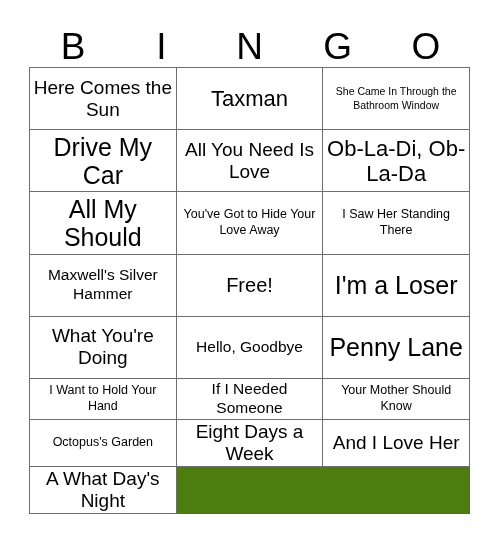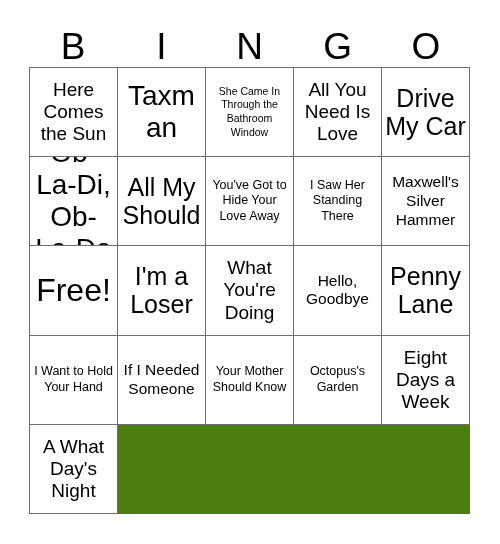--- a/index.html
+++ b/index.html
@@ -48,21 +48,21 @@
   }
 
   
   #grid {
     position: absolute;
     left: 29px;
     top: 67px;
     width: 441px;
     height: 447px;
     display: grid;
-    grid-template-columns: repeat(5, 1fr);
+    grid-template-columns: repeat(3, 1fr);
     grid-template-rows: repeat(5, 1fr);
     border-top: 1px solid #6e6e6e;
     border-left: 1px solid #6e6e6e;
     box-sizing: border-box;
     background: #4d7c0f;
   }
 
   .cell {
     border-right: 1px solid #6e6e6e;
     border-bottom: 1px solid #6e6e6e;
@@ -83,23 +83,23 @@
     line-height: 1.12;
     word-wrap: break-word;
     user-select: none;
   }
 
   
   .sz-xs  { font-size: 10.5px; line-height: 1.30; }
   .sz-s   { font-size: 12.5px; line-height: 1.25; }
   .sz-m   { font-size: 15.5px; line-height: 1.22; }
   .sz-l   { font-size: 19px;   line-height: 1.16; }
-  .sz-xl  { font-size: 28px;   line-height: 1.14; }
+  .sz-xl  { font-size: 22px;   line-height: 1.14; }
   .sz-xxl { font-size: 25px;   line-height: 1.12; }
-  .sz-free{ font-size: 32px;   line-height: 1.10; }
+  .sz-free{ font-size: 20px;   line-height: 1.10; }
 </style>
 </head>
 <body>
 
 <div id="card">
 
   <div id="header">
     <div class="header-letter">B</div>
     <div class="header-letter">I</div>
     <div class="header-letter">N</div>
@@ -112,24 +112,24 @@
   <div class="cell">
         <span class="cell-text sz-l">Here Comes the Sun</span>
       </div>
       <div class="cell">
         <span class="cell-text sz-xl">Taxman</span>
       </div>
       <div class="cell">
         <span class="cell-text sz-xs">She Came In Through the Bathroom Window</span>
       </div>
       <div class="cell">
-        <span class="cell-text sz-l">All You Need Is Love</span>
+        <span class="cell-text sz-xxl">Drive My Car</span>
       </div>
       <div class="cell">
-        <span class="cell-text sz-xxl">Drive My Car</span>
+        <span class="cell-text sz-l">All You Need Is Love</span>
       </div>
       <div class="cell">
         <span class="cell-text sz-xl">Ob-La-Di, Ob-La-Da</span>
       </div>
       <div class="cell">
         <span class="cell-text sz-xxl">All My Should</span>
       </div>
       <div class="cell">
         <span class="cell-text sz-s">You've Got to Hide Your Love Away</span>
       </div>
@@ -163,17 +163,20 @@
       <div class="cell">
         <span class="cell-text sz-s">Your Mother Should Know</span>
       </div>
       <div class="cell">
         <span class="cell-text sz-s">Octopus's Garden</span>
       </div>
       <div class="cell">
         <span class="cell-text sz-l">Eight Days a Week</span>
       </div>
       <div class="cell">
+        <span class="cell-text sz-l">And I Love Her</span>
+      </div>
+      <div class="cell">
         <span class="cell-text sz-l">A What Day's Night</span>
       </div>
     </div>
 
 </div>
 
 </body></html>

